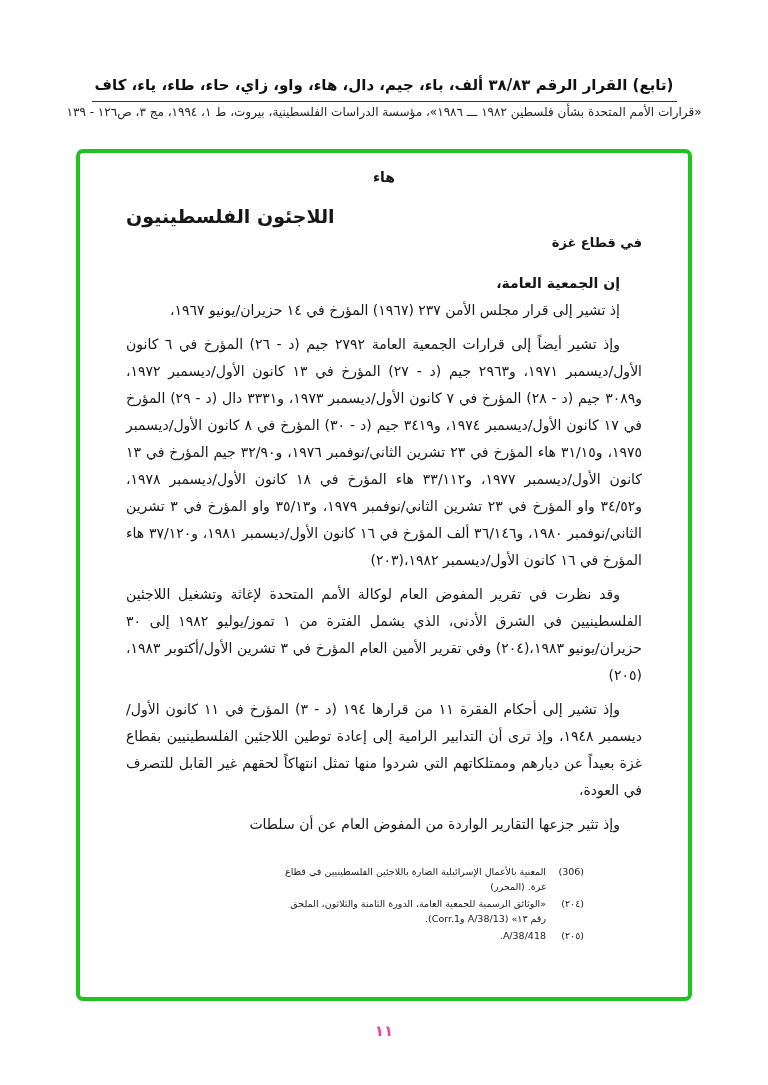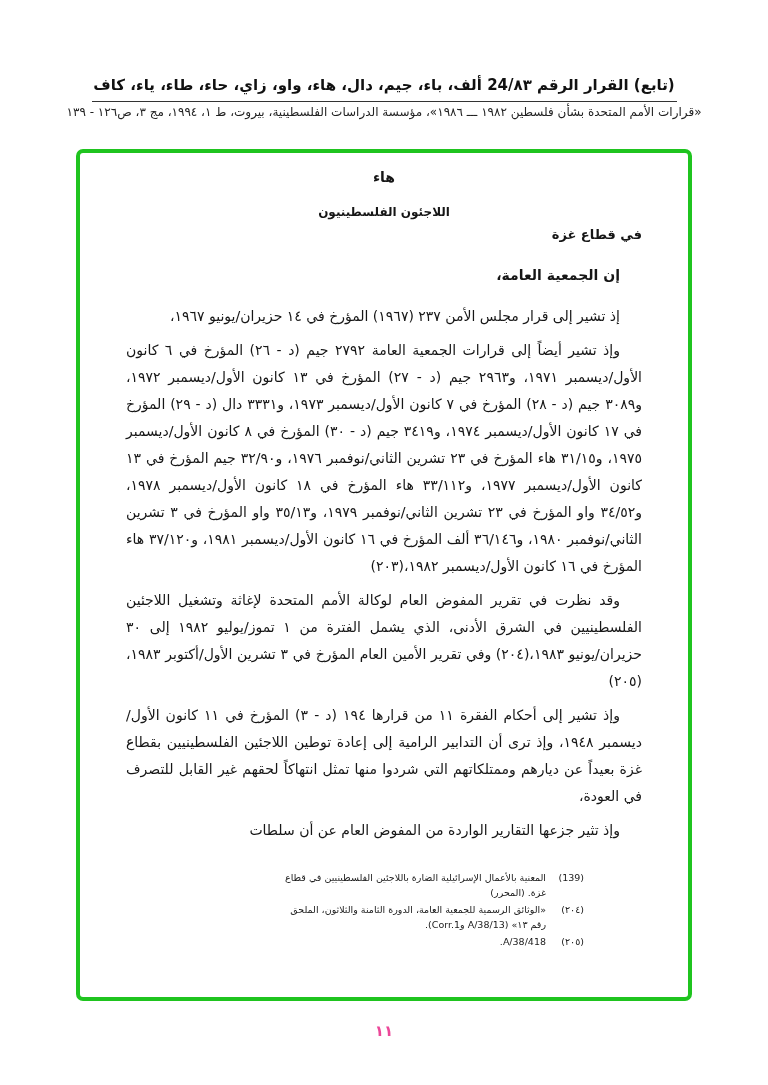--- a/index.html
+++ b/index.html
@@ -61,42 +61,42 @@
     color: #161616;
   }
 
   .section-letter {
     text-align: center;
     font-size: 14px;
     font-weight: bold;
     margin: 4px 0 20px 0;
   }
   .doc-title-1 {
-    text-align: center;
-    font-size: 12px;
+    text-align: left;
+    font-size: 19px;
     font-weight: bold;
     margin: 0 0 8px 0;
   }
   .doc-title-2 {
     font-size: 13px;
     font-weight: bold;
     margin: 0 0 20px 0;
   }
 
   .para {
     font-size: 14px;
     line-height: 27px;
     text-align: justify;
     text-indent: 22px;
     margin: 0 0 7px 0;
   }
   .para.salutation {
     font-weight: bold;
     text-align: right;
-    margin: 0 0 14px 0;
+    margin: 0 0 0 0;
   }
 
   
   .footnotes {
     margin: 26px 58px 0 auto;
     width: 300px;
     font-size: 9.5px;
     line-height: 15px;
     color: #1a1a1a;
   }
@@ -124,21 +124,21 @@
     letter-spacing: 3px;
     color: #ec4899;
   }
 </style>
 </head>
 <body>
 
 <div class="page">
 
   <div class="top-header">
-    <div class="title">(تابع) القرار الرقم 24/٨٣ ألف، باء، جيم، دال، هاء، واو، زاي، حاء، طاء، ياء، كاف</div>
+    <div class="title">(تابع) القرار الرقم ٣٨/٨٣ ألف، باء، جيم، دال، هاء، واو، زاي، حاء، طاء، ياء، كاف</div>
     <div class="rule"></div>
     <div class="source">«قرارات الأمم المتحدة بشأن فلسطين ١٩٨٢ ـــ ١٩٨٦»، مؤسسة الدراسات الفلسطينية، بيروت، ط ١، ١٩٩٤، مج ٣، ص١٢٦ - ١٣٩</div>
   </div>
 
   <div class="doc-frame" style="border-color: rgb(31, 196, 31);">
     <div class="doc-inner">
 
       <div class="section-letter">هاء</div>
       <div class="doc-title-1">اللاجئون الفلسطينيون</div>
       <div class="doc-title-2">في قطاع غزة</div>
@@ -154,21 +154,21 @@
           <p class="para">وقد نظرت في تقرير المفوض العام لوكالة الأمم المتحدة لإغاثة وتشغيل اللاجئين الفلسطينيين في الشرق الأدنى، الذي يشمل الفترة من ١ تموز/يوليو ١٩٨٢ إلى ٣٠ حزيران/يونيو ١٩٨٣،(٢٠٤) وفي تقرير الأمين العام المؤرخ في ٣ تشرين الأول/أكتوبر ١٩٨٣،(٢٠٥)</p>
 
           <p class="para">وإذ تشير إلى أحكام الفقرة ١١ من قرارها ١٩٤ (د - ٣) المؤرخ في ١١ كانون الأول/ديسمبر ١٩٤٨، وإذ ترى أن التدابير الرامية إلى إعادة توطين اللاجئين الفلسطينيين بقطاع غزة بعيداً عن ديارهم وممتلكاتهم التي شردوا منها تمثل انتهاكاً لحقهم غير القابل للتصرف في العودة،</p>
 
           <p class="para">وإذ تثير جزعها التقارير الواردة من المفوض العام عن أن سلطات</p>
         </div>
 
       <div class="footnotes">
 
           <div class="footnote">
-            <span class="fn-marker">(139)</span>
+            <span class="fn-marker">(306)</span>
             <span class="fn-text">المعنية بالأعمال الإسرائيلية الضارة باللاجئين الفلسطينيين في قطاع غزة. (المحرر)</span>
           </div>
 
           <div class="footnote">
             <span class="fn-marker">(٢٠٤)</span>
             <span class="fn-text">«الوثائق الرسمية للجمعية العامة، الدورة الثامنة والثلاثون، الملحق رقم ١٣» (A/38/13 وCorr.1).</span>
           </div>
 
           <div class="footnote">
             <span class="fn-marker">(٢٠٥)</span>

